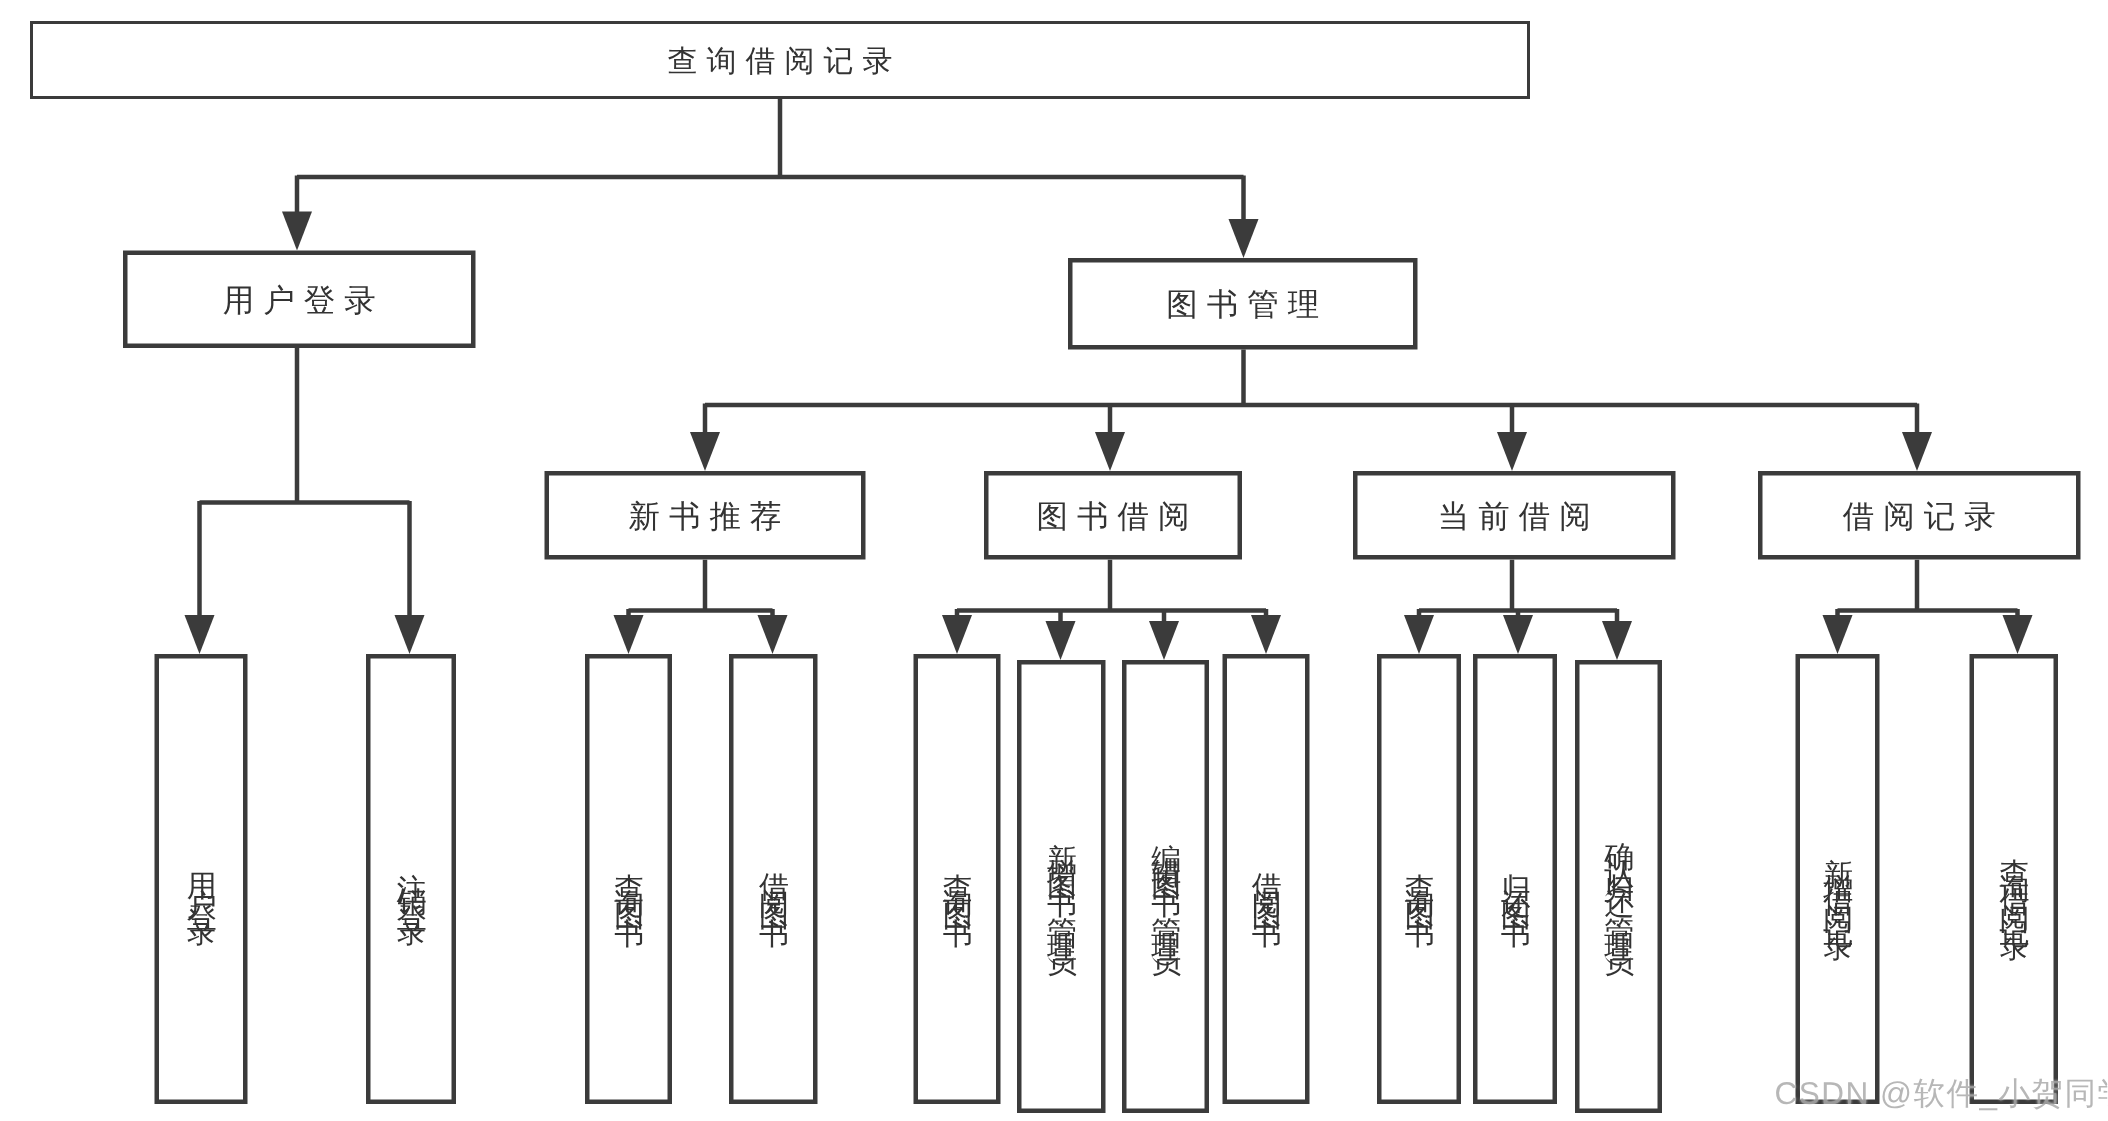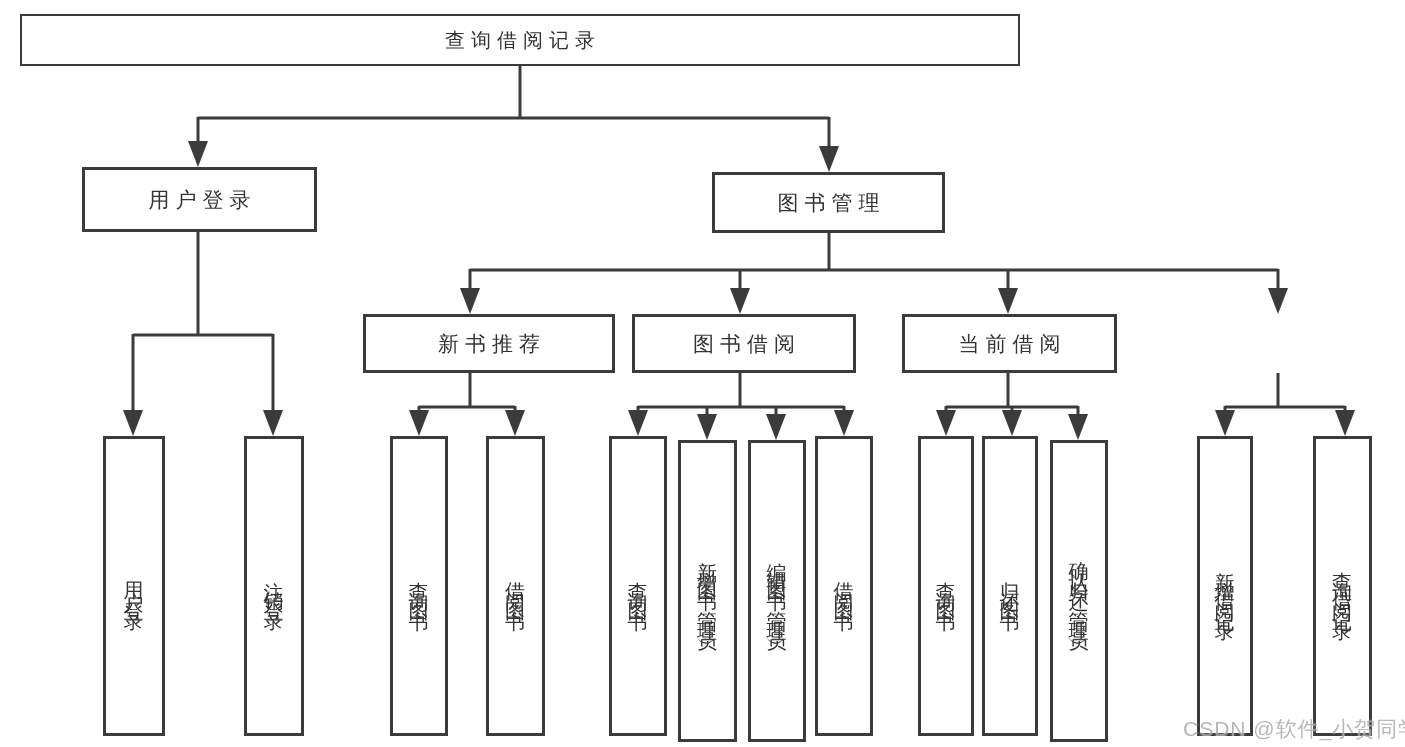--- a/index.html
+++ b/index.html
@@ -25,22 +25,22 @@
     display:flex;
     align-items:center;
     justify-content:center;
     color:var(--text);
   }
   .hlabel{font-size:21px;letter-spacing:6px;text-indent:6px;white-space:nowrap;}
   .n-root{left:20px;top:14px;width:1000px;height:52px;border-width:2px;}
   .n-root .hlabel{font-size:20px;}
   .n-l2a{left:82px;top:167px;width:235px;height:65px;}
   .n-l2b{left:712px;top:172px;width:233px;height:61px;}
-  .n-l3a{left:363px;top:314px;width:252px;height:59px;}
-  .n-l3b{left:632px;top:314px;width:224px;height:59px;}
+  .n-l3a{left:363px;top:314px;width:214px;height:59px;}
+  .n-l3b{left:656px;top:314px;width:172px;height:59px;}
   .n-l3c{left:902px;top:314px;width:215px;height:59px;text-align:right;}
   .n-l3d{left:1172px;top:314px;width:215px;height:59px;}
   .leaf{top:436px;height:300px;}
   .leaf.shifted{top:440px;height:302px;}
   .vtext{
     writing-mode:vertical-rl;
     text-orientation:mixed;
     font-size:20px;
     letter-spacing:10px;
     line-height:1;
@@ -154,20 +154,23 @@
 
   <div class="box n-l3a">
     <span class="hlabel">新书推荐</span>
   </div>
   <div class="box n-l3b">
     <span class="hlabel">图书借阅</span>
   </div>
   <div class="box n-l3c">
     <span class="hlabel">当前借阅</span>
   </div>
+  <div class="box n-l3d">
+    <span class="hlabel">借阅记录</span>
+  </div>
 
   <div class="box leaf n-a1">
     <span class="vtext">用户登录</span>
   </div>
   <div class="box leaf n-a2">
     <span class="vtext">注销登录</span>
   </div>
 
   <div class="box leaf n-b1">
     <span class="vtext">查询图书</span>

